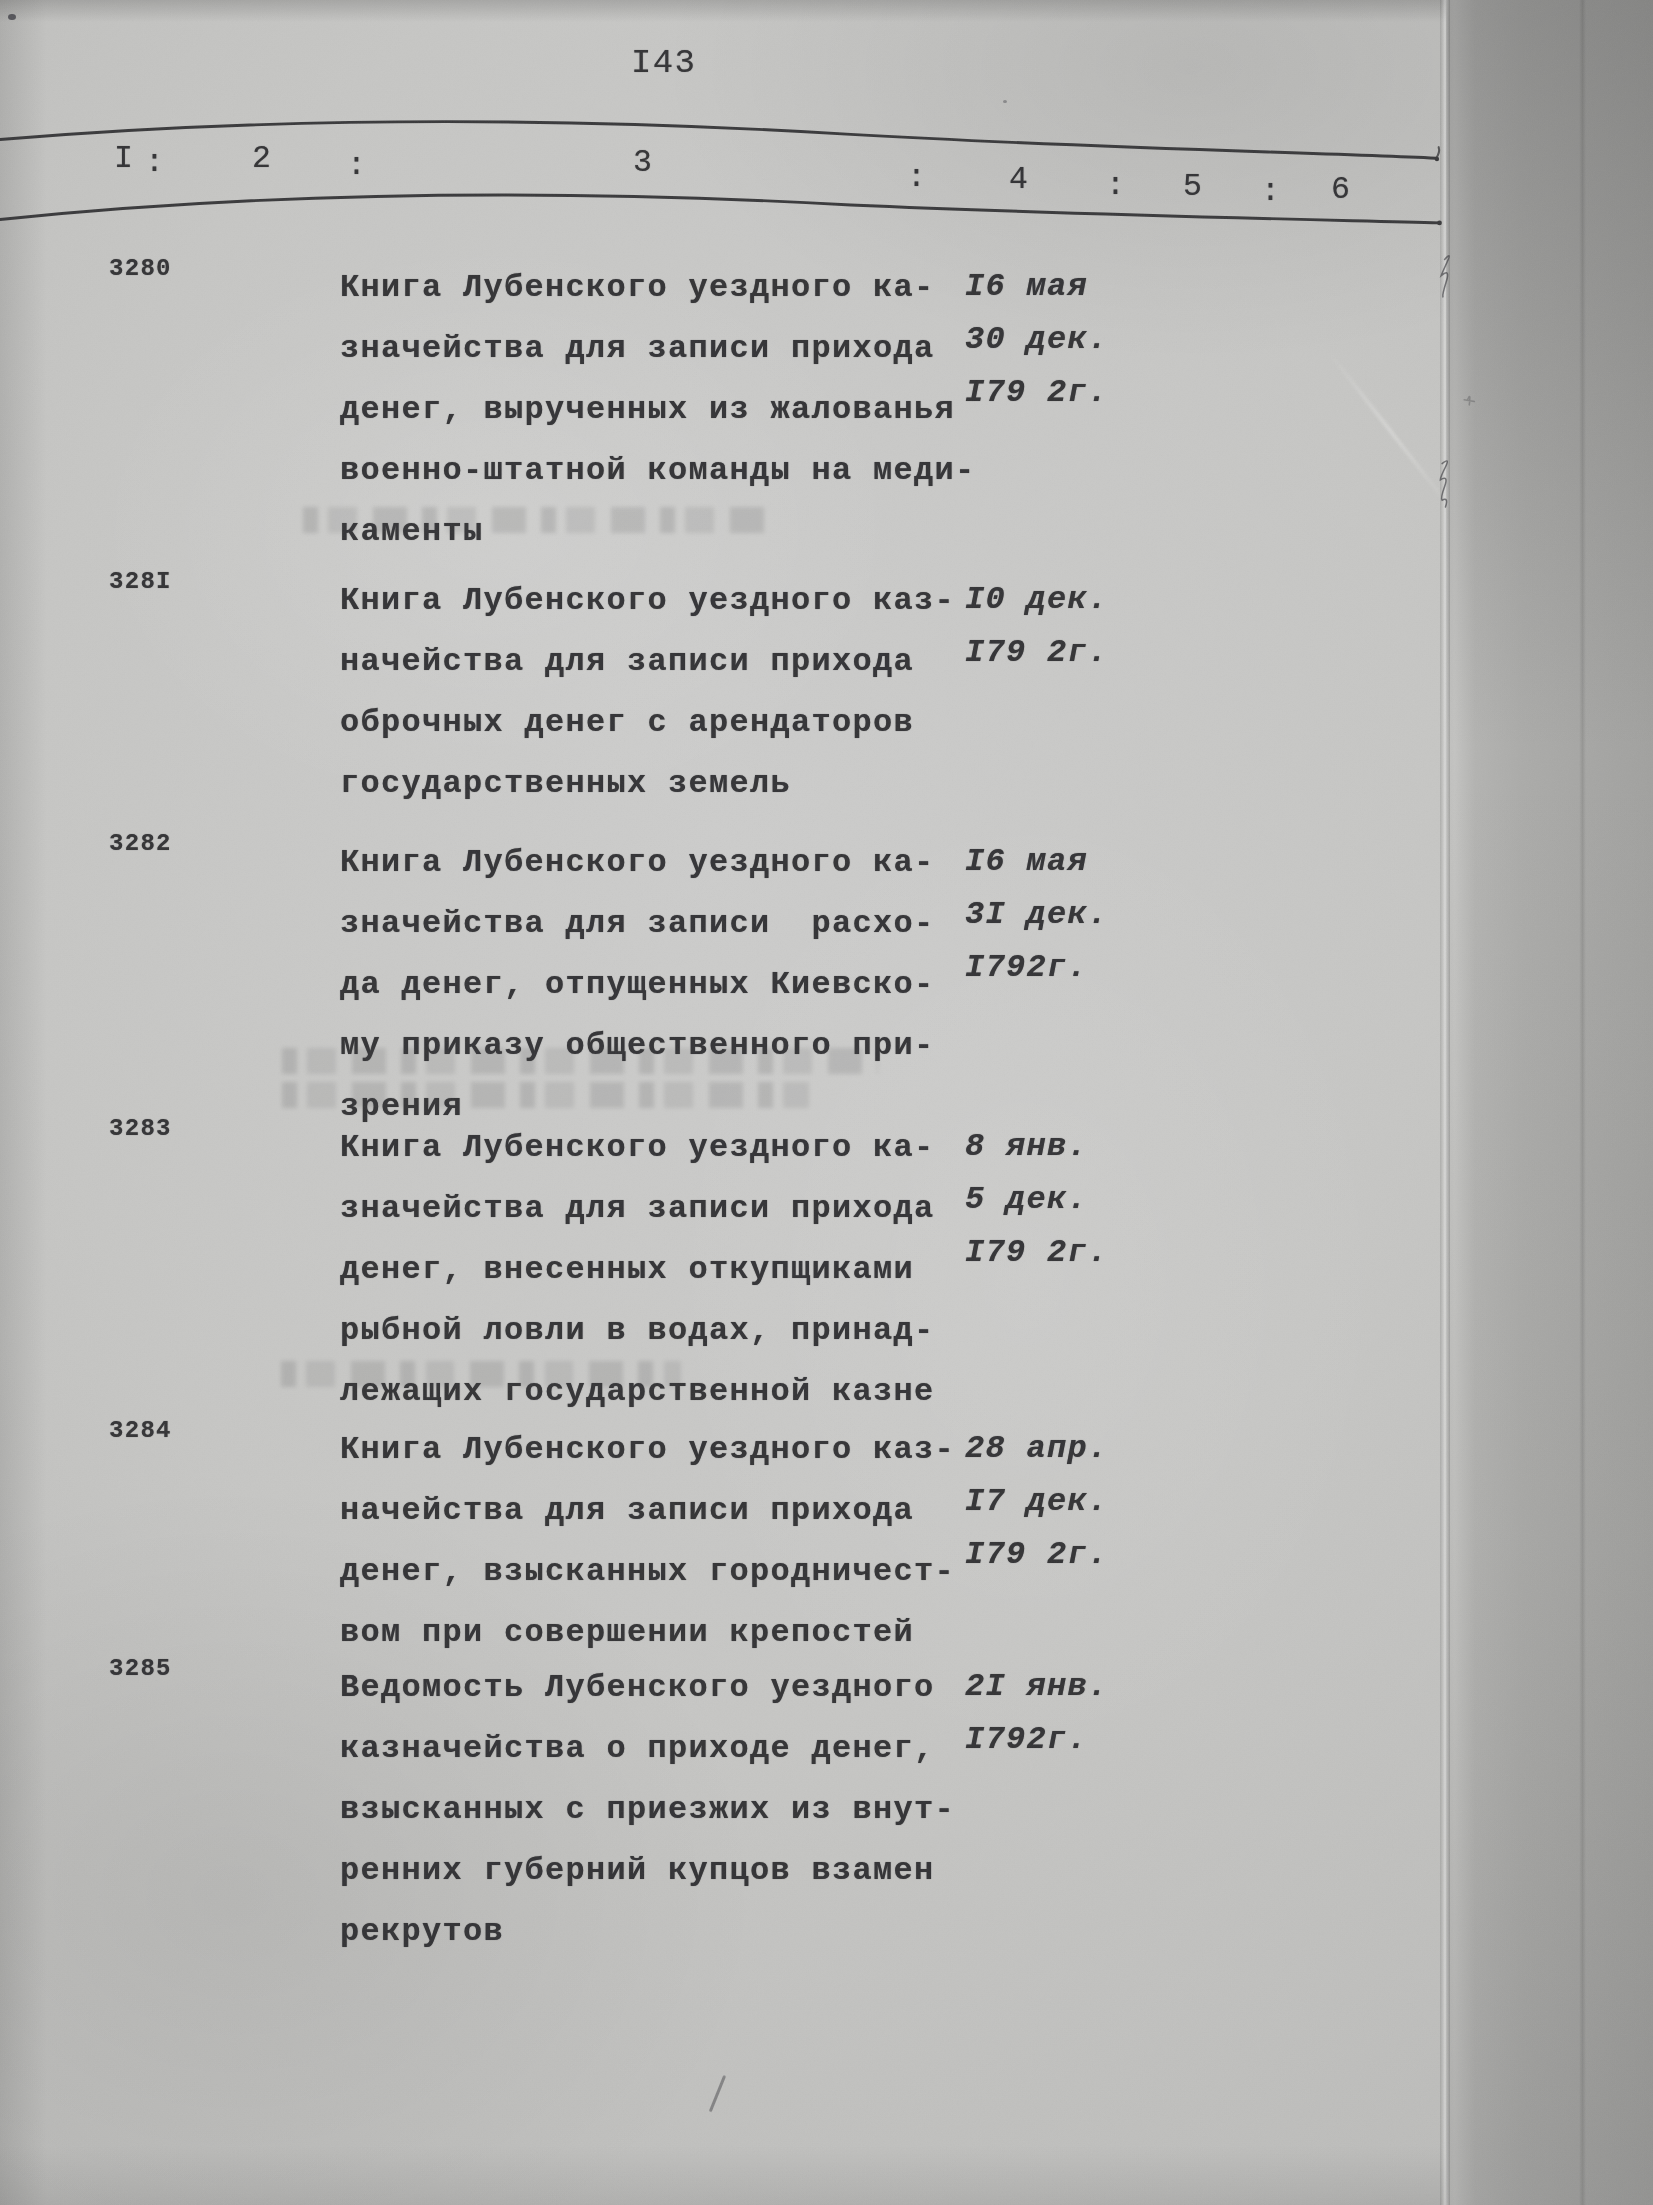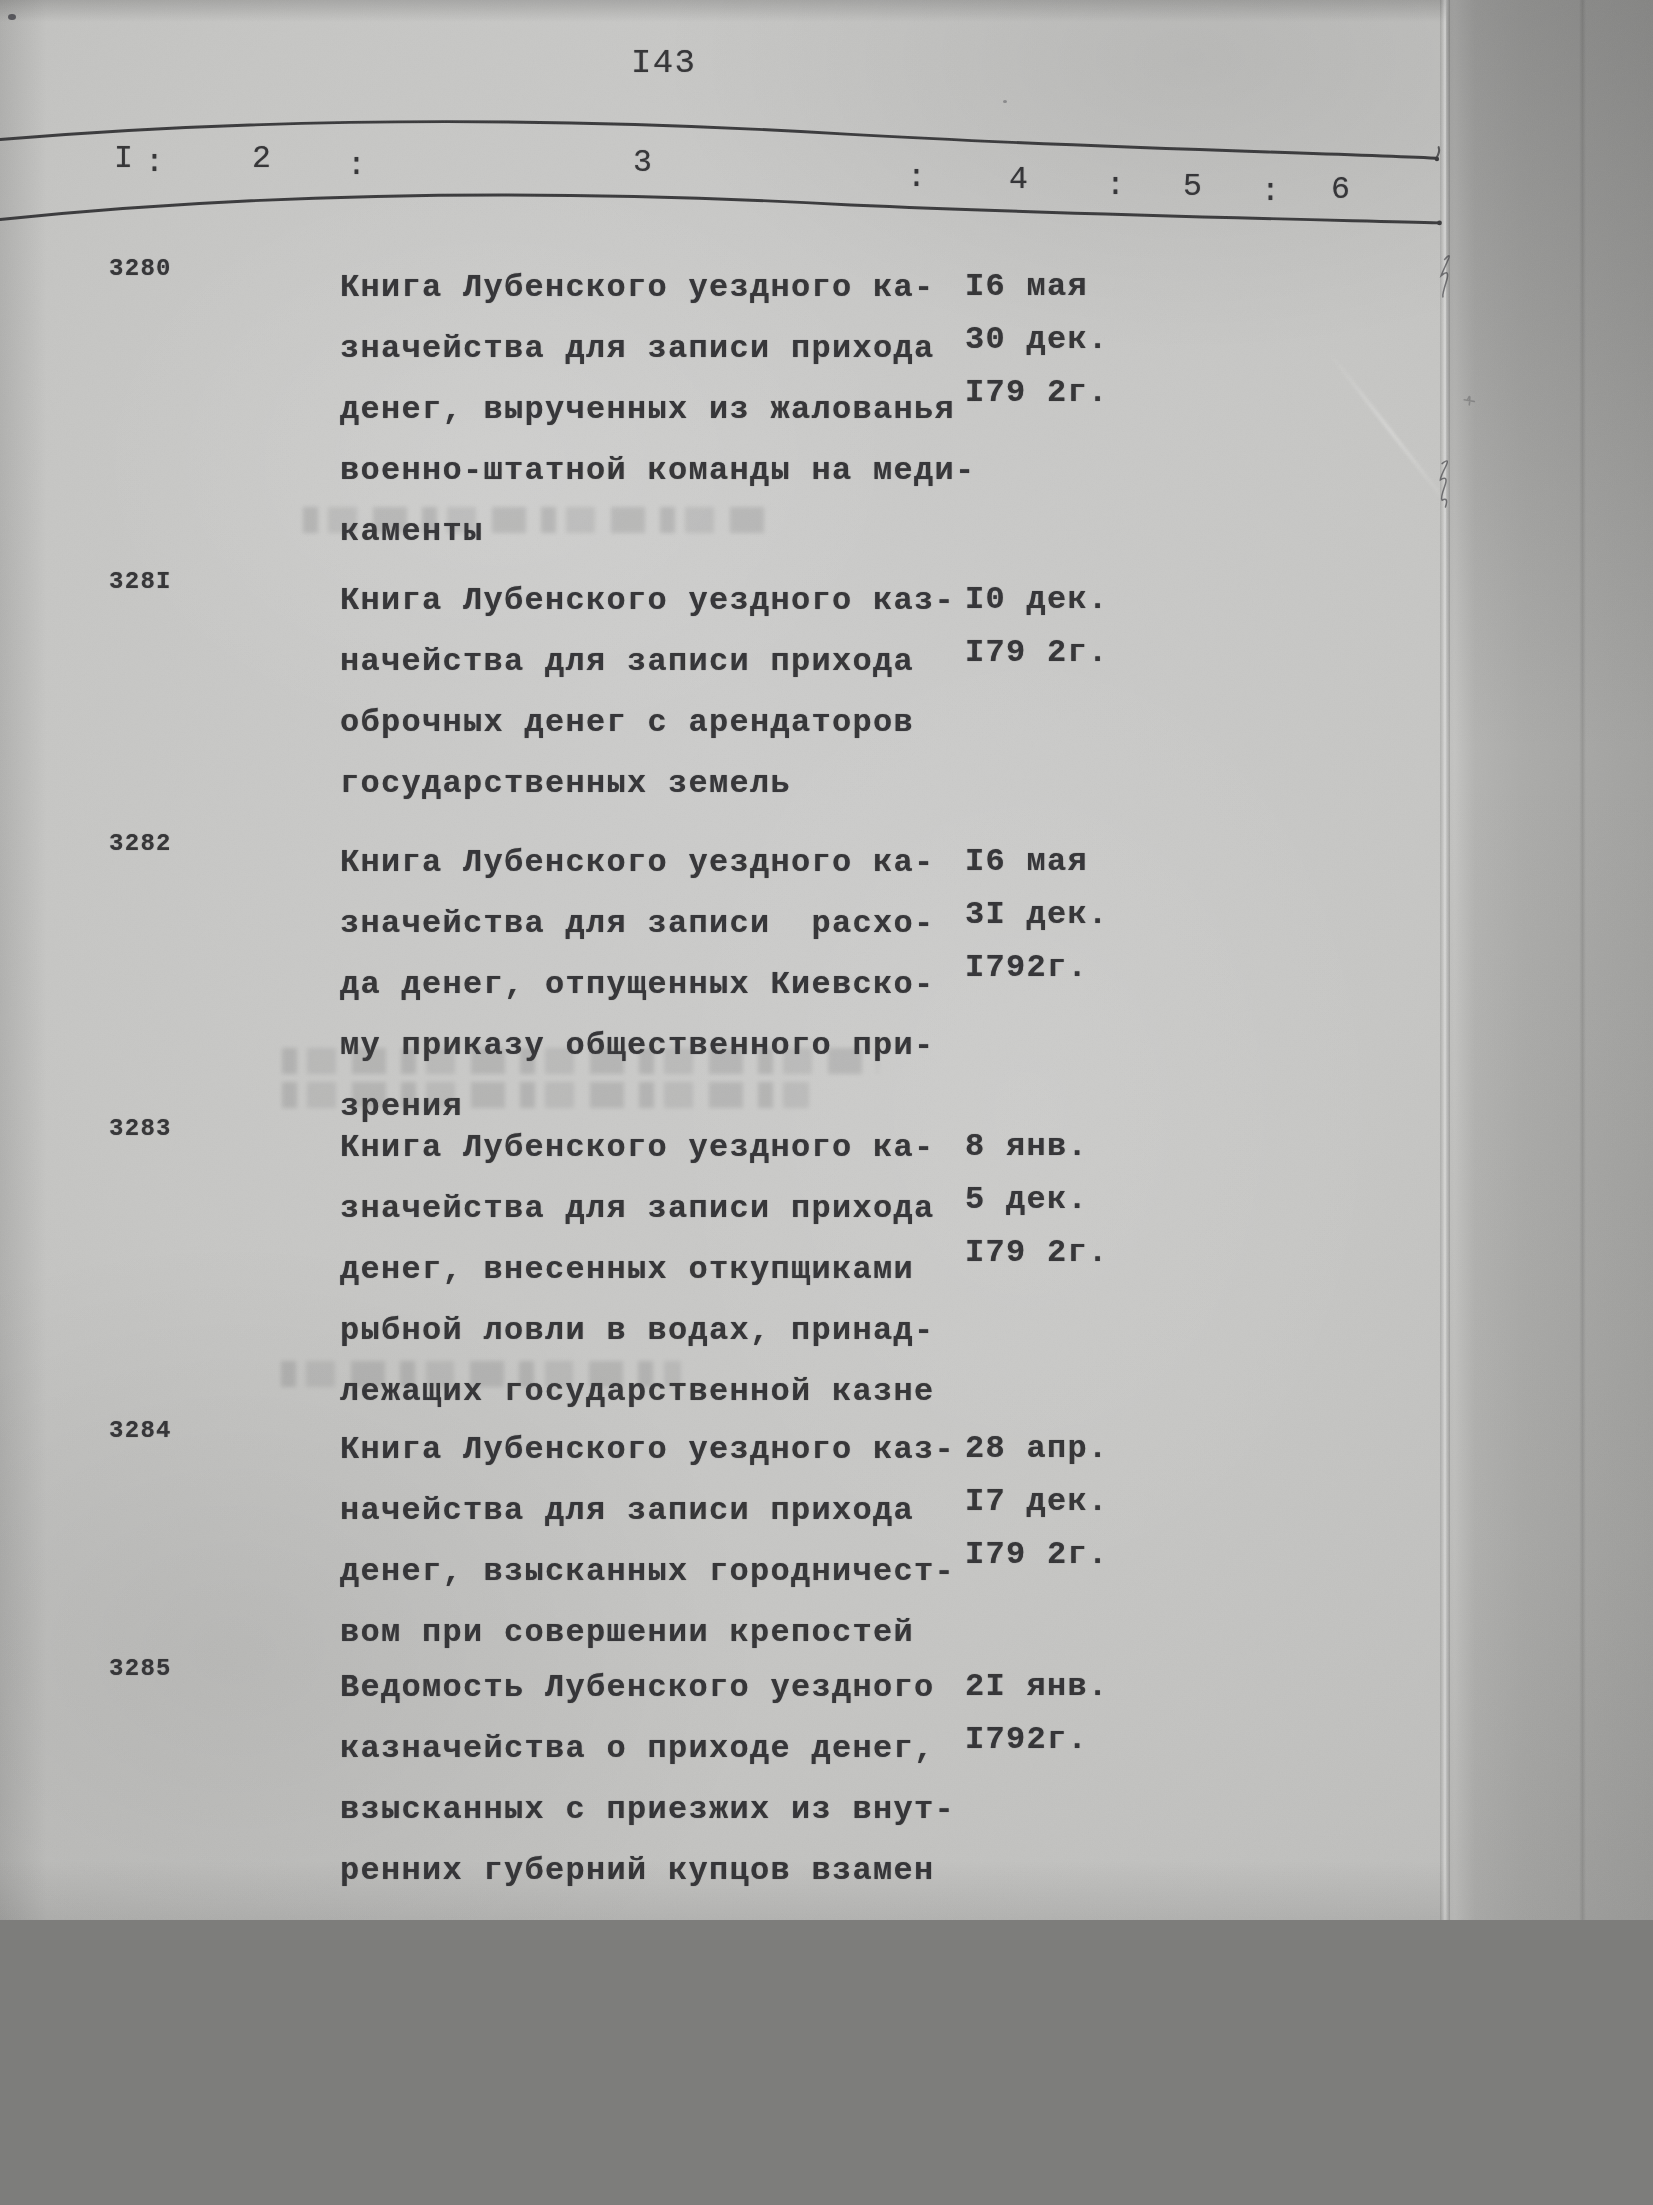--- a/index.html
+++ b/index.html
@@ -1,17 +1,17 @@
 <!DOCTYPE html>
 <html style="font-size:13.6px"><head>
 <meta charset="utf-8">
 <style>
   html,body{margin:0;padding:0;background:#7d7d7b;}
   .page{
-    position:relative;width:1654px;height:1920px;overflow:hidden;
+    position:relative;width:1654px;height:2205px;overflow:hidden;
     background:#c6c6c4;
     font-family:"Liberation Mono","DejaVu Sans Mono",monospace;
   }
   
   .paper{
     position:absolute;inset:0;
     background:
       linear-gradient(180deg, rgba(40,40,40,.20) 0px, rgba(40,40,40,0) 22px),
       linear-gradient(90deg, rgba(40,40,40,.13) 0px, rgba(40,40,40,0) 47px),
       linear-gradient(0deg, rgba(40,40,40,.10) 0px, rgba(40,40,40,0) 60px),
@@ -51,21 +51,21 @@
     text-shadow:0 0 1.1px rgba(43,43,46,.55);
     opacity:.94;
     white-space:pre;
   }
   .pagenum{position:absolute;left:631px;top:44px;font-size:34px;font-weight:400;}
   .hcell{position:absolute;font-size:31.5px;font-weight:400;letter-spacing:0;}
   .entry{position:absolute;left:0;width:1654px;}
   .entry-num{position:absolute;left:109px;top:0;font-size:24px;}
   .entry-desc{position:absolute;left:340px;top:0;}
   .entry-desc .ln{display:block;height:53px;line-height:49px;font-size:32px;margin-top:8px;}
-  .entry-dates{position:absolute;left:965px;top:6.8px;}
+  .entry-dates{position:absolute;left:965px;top:6.8px;font-style:italic;}
   .entry-dates .ln{display:block;height:53px;line-height:49px;font-size:32px;}
   
   .ghost{
     position:absolute;height:25.5px;opacity:.30;filter:blur(2px);
     background:repeating-linear-gradient(90deg,
       rgba(70,70,72,.55) 0 15.3px, rgba(70,70,72,0) 15.3px 25.5px,
       rgba(70,70,72,.38) 25.5px 54px, rgba(70,70,72,0) 54px 70px,
       rgba(70,70,72,.50) 70px 104px, rgba(70,70,72,0) 104px 119px);
   }
   .speck{position:absolute;border-radius:50%;background:#55555a;filter:blur(0.5px);}

